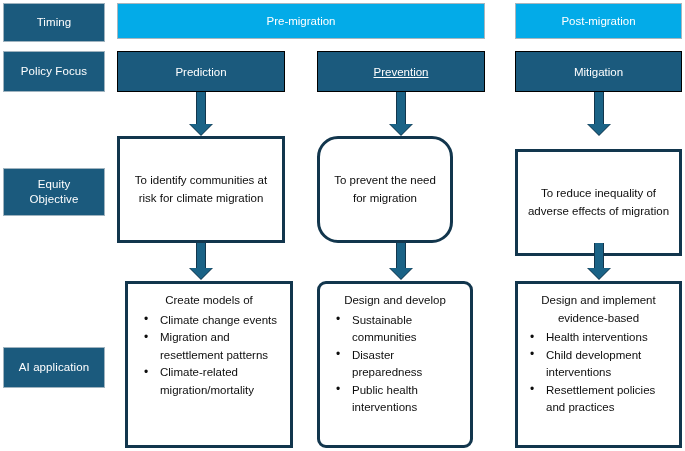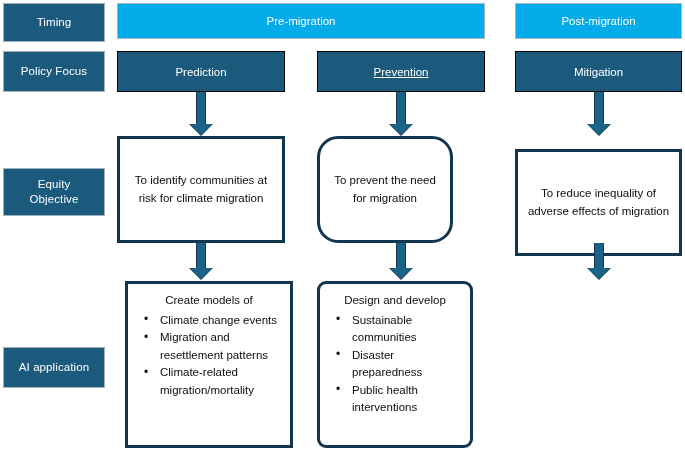--- a/index.html
+++ b/index.html
@@ -247,14 +247,24 @@
     <div class="cb-inner">
       <div class="cb-heading">Design and develop</div>
       <ul class="cb-list">
         <li>Sustainable communities</li>
         <li>Disaster preparedness</li>
         <li>Public health interventions</li>
       </ul>
     </div>
   </div>
 
+  <div class="content-box" style="left:515px; top:281px; width:167px; height:167px;">
+    <div class="cb-inner" style="padding-left:2px; padding-right:2px;">
+      <div class="cb-heading">Design and implement evidence-based</div>
+      <ul class="cb-list">
+        <li>Health interventions</li>
+        <li>Child development interventions</li>
+        <li>Resettlement policies and practices</li>
+      </ul>
+    </div>
+  </div>
 
 </div>
 
 </body></html>

